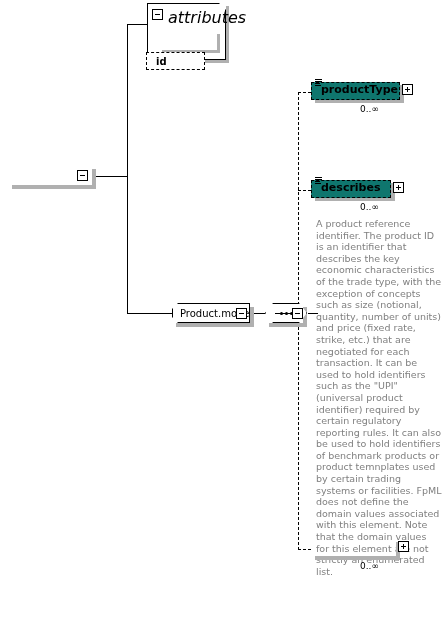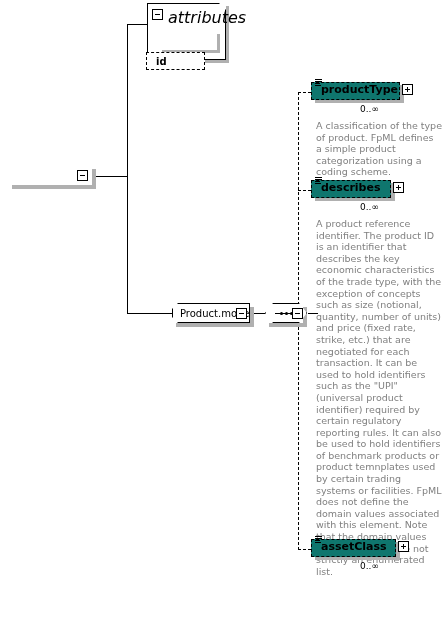--- a/index.html
+++ b/index.html
@@ -217,44 +217,34 @@
     <span class="doclines" style="left:3px; top:-4px;">
         <i></i>
         <i></i>
         <i></i>
         <i></i>
       </span>
     <span class="label">productType</span>
   </div>
   <div class="toggle plus" style="left:402px; top:84px;"></div>
   <div class="card" style="left:360px; top:104px;">0..∞</div>
-  <div class="doc" style="left:316px; top:120px; width:126px;">A classification of the type of product. FpML defines a simple product categorization using a coding scheme.</div>
 
   <div class="shadow" style="left:315px; top:197px; width:80px; height:4px;"></div>
   <div class="shadow" style="left:391px; top:183px; width:4px; height:18px;"></div>
   <div class="elembox" style="left:311px; top:180px; width:80px; height:18px;">
     <span class="doclines" style="left:3px; top:-4px;">
         <i></i>
         <i></i>
         <i></i>
         <i></i>
       </span>
     <span class="label">describes</span>
   </div>
   <div class="toggle plus" style="left:393px; top:182px;"></div>
   <div class="card" style="left:360px; top:202px;">0..∞</div>
   <div class="doc" style="left:316px; top:218px; width:126px;">A product reference identifier. The product ID is an identifier that describes the key economic characteristics of the trade type, with the exception of concepts such as size (notional, quantity, number of units) and price (fixed rate, strike, etc.) that are negotiated for each transaction. It can be used to hold identifiers such as the "UPI" (universal product identifier) required by certain regulatory reporting rules. It can also be used to hold identifiers of benchmark products or product temnplates used by certain trading systems or facilities. FpML does not define the domain values associated with this element. Note that the domain values for this element are not strictly an enumerated list.</div>
 
   <div class="shadow" style="left:315px; top:556px; width:85px; height:4px;"></div>
   <div class="shadow" style="left:396px; top:542px; width:4px; height:18px;"></div>
-  <div class="elembox" style="left:311px; top:539px; width:85px; height:18px;">
-    <span class="doclines" style="left:3px; top:-4px;">
-        <i></i>
-        <i></i>
-        <i></i>
-        <i></i>
-      </span>
-    <span class="label">assetClass</span>
-  </div>
   <div class="toggle plus" style="left:398px; top:541px;"></div>
   <div class="card" style="left:360px; top:561px;">0..∞</div>
 
 </div>
 
 </body></html>

